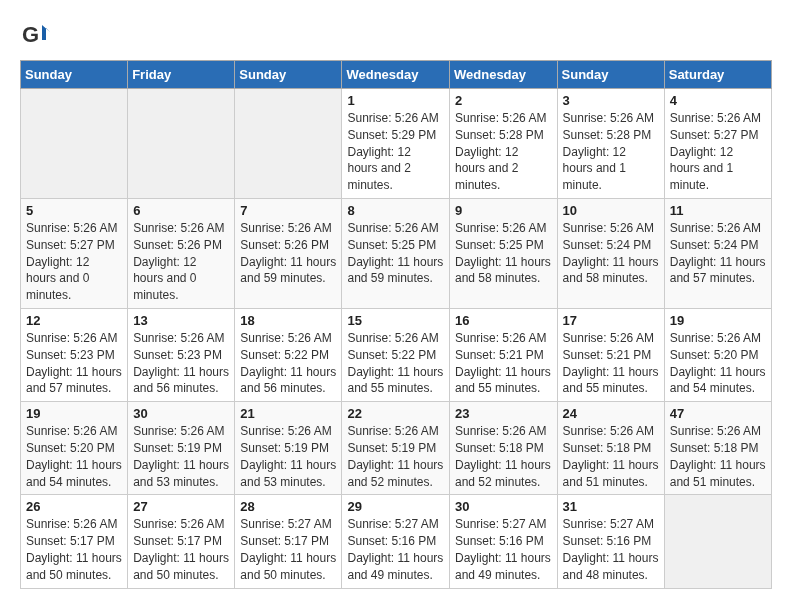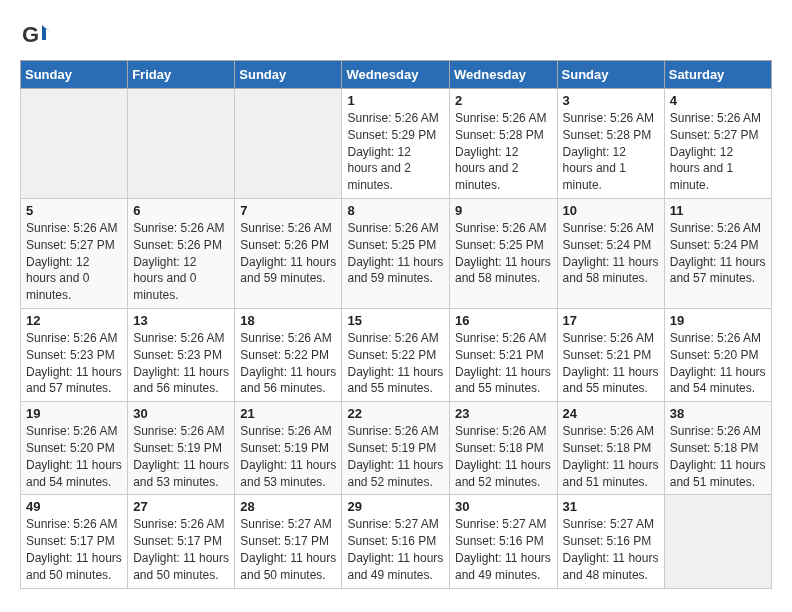--- a/index.html
+++ b/index.html
@@ -276,29 +276,29 @@
 Sunset: 5:18 PM
 Daylight: 11 hours and 52 minutes.</div>
         </td>
         <td>
           <span class="day-num">24</span>
           <div class="day-info">Sunrise: 5:26 AM
 Sunset: 5:18 PM
 Daylight: 11 hours and 51 minutes.</div>
         </td>
         <td>
-          <span class="day-num">38</span>
+          <span class="day-num">47</span>
           <div class="day-info">Sunrise: 5:26 AM
 Sunset: 5:18 PM
 Daylight: 11 hours and 51 minutes.</div>
         </td>
       </tr>
       <tr>
         <td>
-          <span class="day-num">49</span>
+          <span class="day-num">26</span>
           <div class="day-info">Sunrise: 5:26 AM
 Sunset: 5:17 PM
 Daylight: 11 hours and 50 minutes.</div>
         </td>
         <td>
           <span class="day-num">27</span>
           <div class="day-info">Sunrise: 5:26 AM
 Sunset: 5:17 PM
 Daylight: 11 hours and 50 minutes.</div>
         </td>

